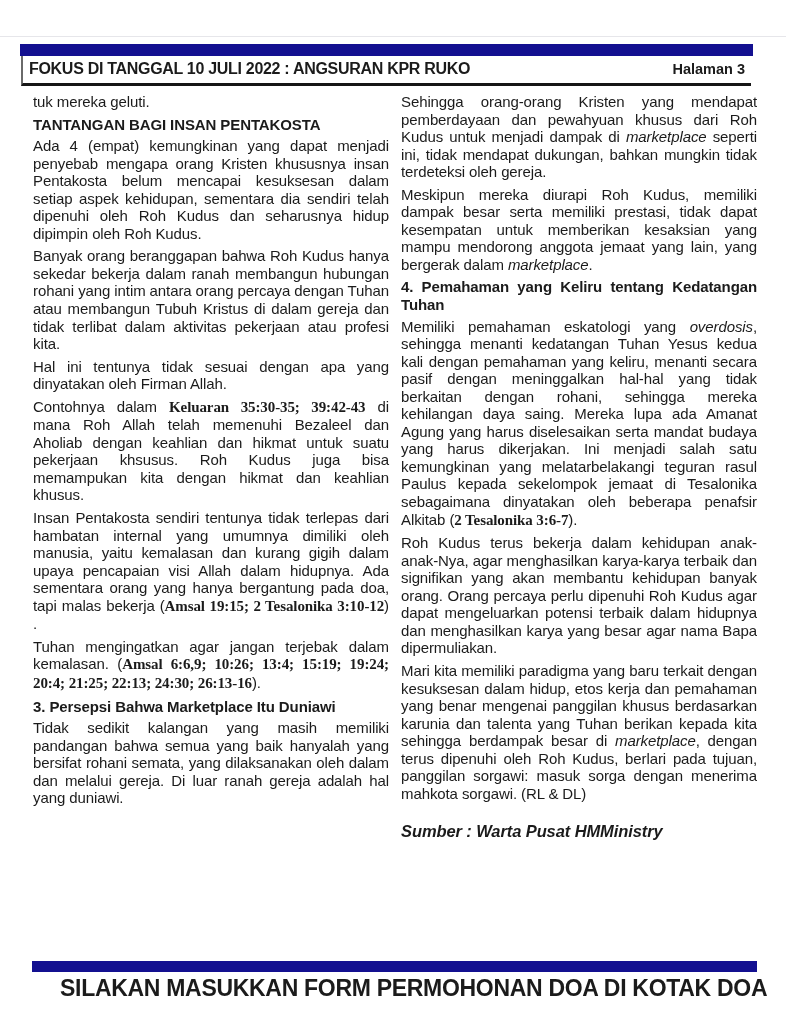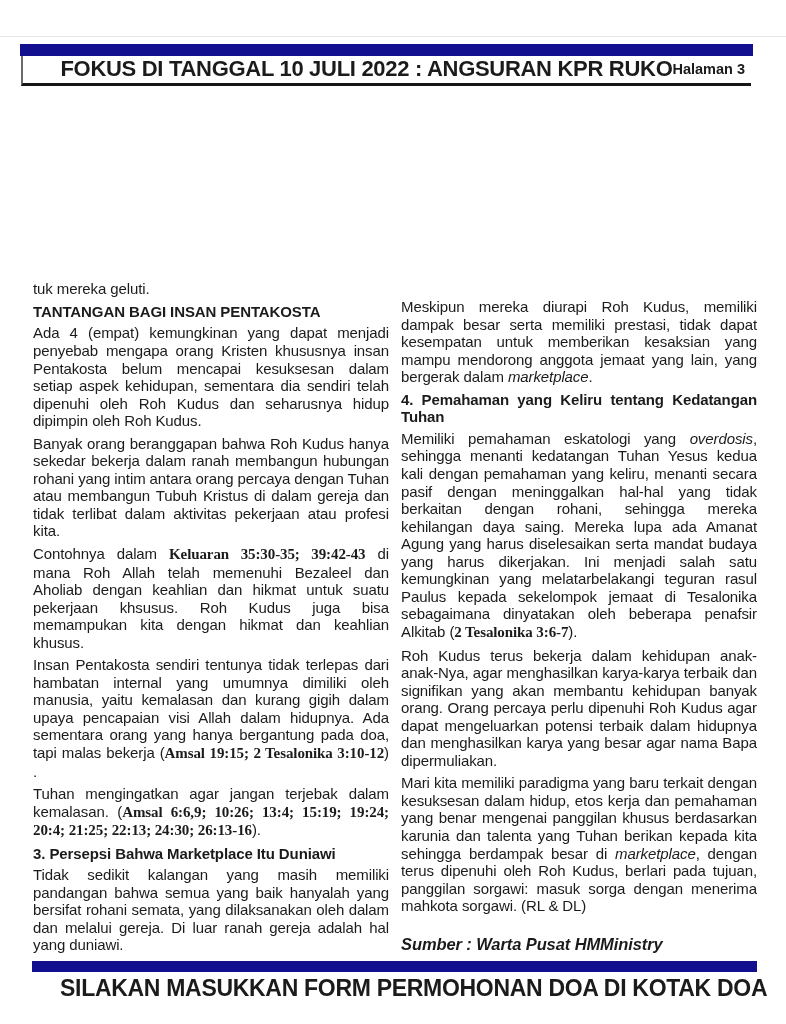--- a/index.html
+++ b/index.html
@@ -23,37 +23,36 @@
   }
   .header-strip {
     position: absolute; left: 21px; top: 56px; width: 730px; height: 30px;
     border-left: 2px solid #6a6a6a;
     border-bottom: 3px solid #161616;
     display: flex; align-items: center;
     padding: 0 2px 2px 6px;
   }
   .header-title {
     flex: 1;
-    text-align: right;
+    text-align: left;
     font-weight: bold;
-    font-size: 22px;
+    font-size: 16px;
     letter-spacing: -0.3px;
     white-space: nowrap;
   }
   .page-label {
     font-size: 14.5px;
     font-weight: 600;
     padding-right: 4px;
     white-space: nowrap;
   }
   .columns {
     position: absolute; left: 33px; top: 93px; width: 724px; height: 866px;
     display: flex; gap: 12px;
     overflow: hidden;
-    align-items: flex-end;
   }
   .col { width: 356px; }
   .col p, .col h3 {
     font-size: 15px;
     line-height: 1.17;
     margin: 0 0 5px 0;
     text-align: justify;
     letter-spacing: -0.1px;
   }
   .col h3 {
@@ -91,27 +90,29 @@
   <div class="header-title">FOKUS DI TANGGAL 10 JULI 2022 :  ANGSURAN KPR RUKO</div>
   <div class="page-label">Halaman 3</div>
 </div>
 
 <div class="columns">
   <div class="col">
       <p><span class="">tuk mereka geluti.</span></p>
       <h3>TANTANGAN BAGI INSAN PENTAKOSTA</h3>
       <p><span class="">Ada 4 (empat) kemungkinan yang dapat menjadi penyebab mengapa orang Kristen khususnya insan Pentakosta belum mencapai kesuksesan dalam setiap aspek kehidupan, sementara dia sendiri telah dipenuhi oleh Roh Kudus dan seharusnya hidup dipimpin oleh Roh Kudus.</span></p>
       <p><span class="">Banyak orang beranggapan bahwa Roh Kudus hanya sekedar bekerja dalam ranah membangun hubungan rohani yang intim antara orang percaya dengan Tuhan atau membangun Tubuh Kristus di dalam gereja dan tidak terlibat dalam aktivitas pekerjaan atau profesi kita.</span></p>
+      <p><span class="">Hal ini tentunya tidak sesuai dengan apa yang dinyatakan oleh Firman Allah.</span></p>
       <p><span class="">Contohnya dalam </span><span class="seg-b ">Keluaran 35:30-35; 39:42-43</span><span class=""> di mana Roh Allah telah memenuhi Bezaleel dan Aholiab dengan keahlian dan hikmat untuk suatu pekerjaan khsusus. Roh Kudus juga bisa memampukan kita dengan hikmat dan keahlian khusus.</span></p>
       <p><span class="">Insan Pentakosta sendiri tentunya tidak terlepas dari hambatan internal yang umumnya dimiliki oleh manusia, yaitu kemalasan dan kurang gigih dalam upaya pencapaian visi Allah dalam hidupnya. Ada sementara orang yang hanya bergantung pada doa, tapi malas bekerja (</span><span class="seg-b ">Amsal 19:15; 2 Tesalonika 3:10-12</span><span class="">) .</span></p>
       <p><span class="">Tuhan mengingatkan agar jangan terjebak dalam kemalasan. (</span><span class="seg-b ">Amsal 6:6,9; 10:26; 13:4; 15:19; 19:24; 20:4; 21:25; 22:13; 24:30; 26:13-16</span><span class="">).</span></p>
       <h3>3. Persepsi Bahwa Marketplace Itu Duniawi</h3>
       <p><span class="">Tidak sedikit kalangan yang masih memiliki pandangan bahwa semua yang baik hanyalah yang bersifat rohani semata, yang dilaksanakan oleh dalam dan melalui gereja. Di luar ranah gereja adalah hal yang duniawi.</span></p>
     </div>
   <div class="col">
+      <p><span class="">Sehingga orang-orang Kristen yang mendapat pemberdayaan dan pewahyuan khusus dari Roh Kudus untuk menjadi dampak di </span><span class="seg-i">marketplace</span><span class=""> seperti ini, tidak mendapat dukungan, bahkan mungkin tidak terdeteksi oleh gereja.</span></p>
       <p><span class="">Meskipun mereka diurapi Roh Kudus, memiliki dampak besar serta memiliki prestasi, tidak dapat kesempatan untuk memberikan kesaksian yang mampu mendorong anggota jemaat yang lain, yang bergerak dalam </span><span class="seg-i">marketplace</span><span class="">.</span></p>
       <h3>4. Pemahaman yang Keliru tentang Kedatangan Tuhan</h3>
       <p><span class="">Memiliki pemahaman eskatologi yang </span><span class="seg-i">overdosis</span><span class="">, sehingga menanti kedatangan Tuhan Yesus kedua kali dengan pemahaman yang keliru, menanti secara pasif dengan meninggalkan hal-hal yang tidak berkaitan dengan rohani, sehingga mereka kehilangan daya saing. Mereka lupa ada Amanat Agung yang harus diselesaikan serta mandat budaya yang harus dikerjakan. Ini menjadi salah satu kemungkinan yang melatarbelakangi teguran rasul Paulus kepada sekelompok jemaat di Tesalonika sebagaimana dinyatakan oleh beberapa penafsir Alkitab (</span><span class="seg-b ">2 Tesalonika 3:6-7</span><span class="">).</span></p>
       <p><span class="">Roh Kudus terus bekerja dalam kehidupan anak-anak-Nya, agar menghasilkan karya-karya terbaik dan signifikan yang akan membantu kehidupan banyak orang. Orang percaya perlu dipenuhi Roh Kudus agar dapat mengeluarkan potensi terbaik dalam hidupnya dan menghasilkan karya yang besar agar nama Bapa dipermuliakan.</span></p>
       <p><span class="">Mari kita memiliki paradigma yang baru terkait dengan kesuksesan dalam hidup, etos kerja dan pemahaman yang benar mengenai panggilan khusus berdasarkan karunia dan talenta yang Tuhan berikan kepada kita sehingga berdampak besar di </span><span class="seg-i">marketplace</span><span class="">, dengan terus dipenuhi oleh Roh Kudus, berlari pada tujuan, panggilan sorgawi: masuk sorga dengan menerima mahkota sorgawi. (RL &amp; DL)</span></p>
       <p class="source"><span class="">Sumber : Warta Pusat HMMinistry</span></p>
     </div>
 </div>
 
 <div class="footer-bar"></div>

